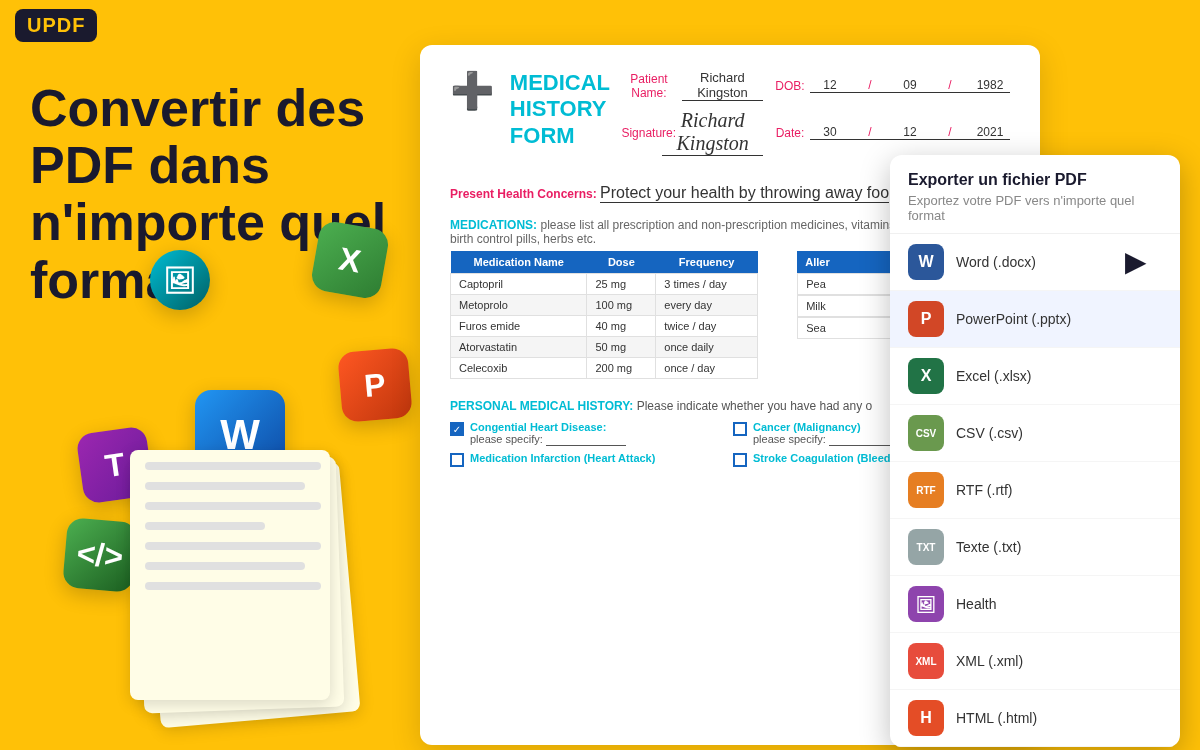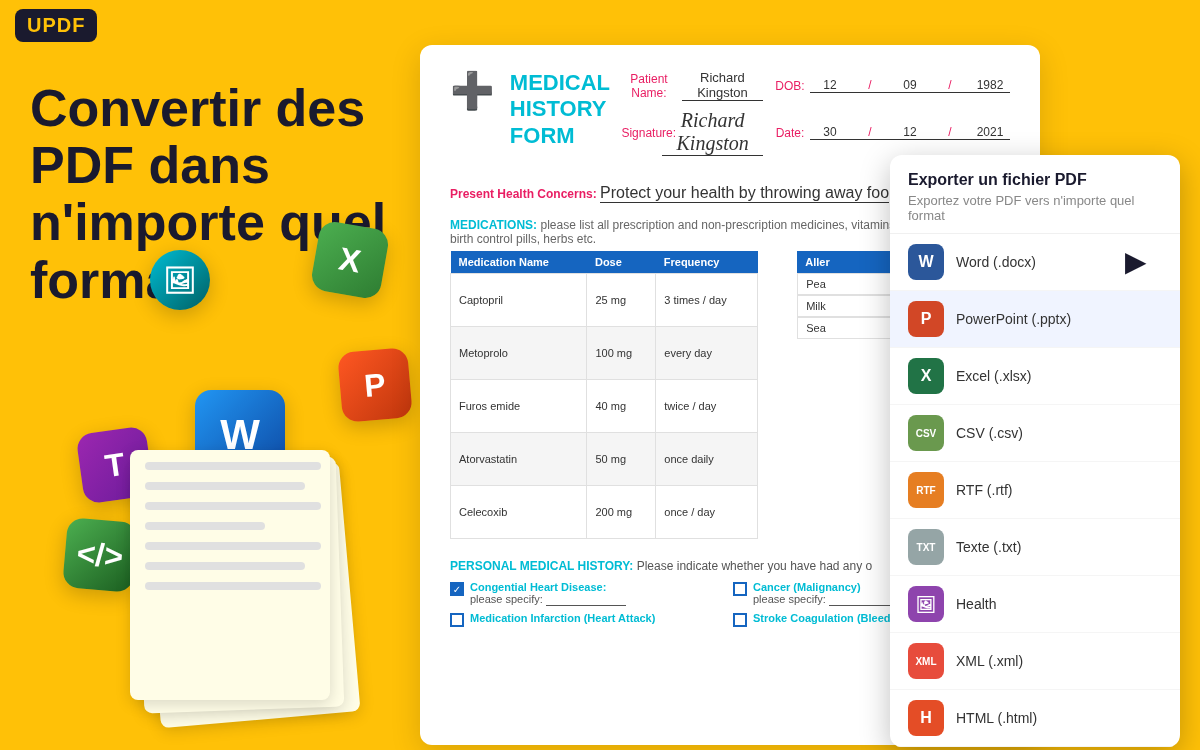--- a/index.html
+++ b/index.html
@@ -210,24 +210,24 @@
     .med-table {
       border-collapse: collapse;
       width: 55%;
       font-size: 11px;
       float: left;
     }
     .med-table th {
       background: #1565C0;
       color: white;
       padding: 5px 8px;
-      text-align: left;
+      text-align: center;
     }
     .med-table td {
-      padding: 20px 8px;
+      padding: 4px 8px;
       border: 1px solid #E0E0E0;
       color: #333;
     }
     .med-table tr:nth-child(even) td { background: #F5F5F5; }
 
     .allergy-section {
       float: right;
       width: 38%;
       font-size: 11px;
     }

